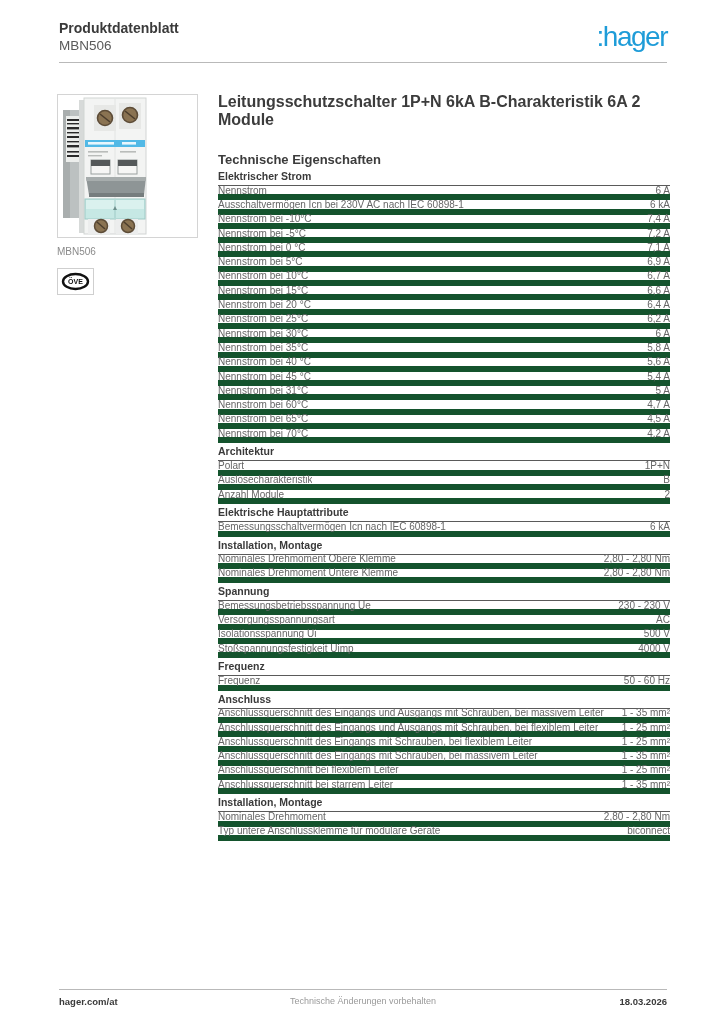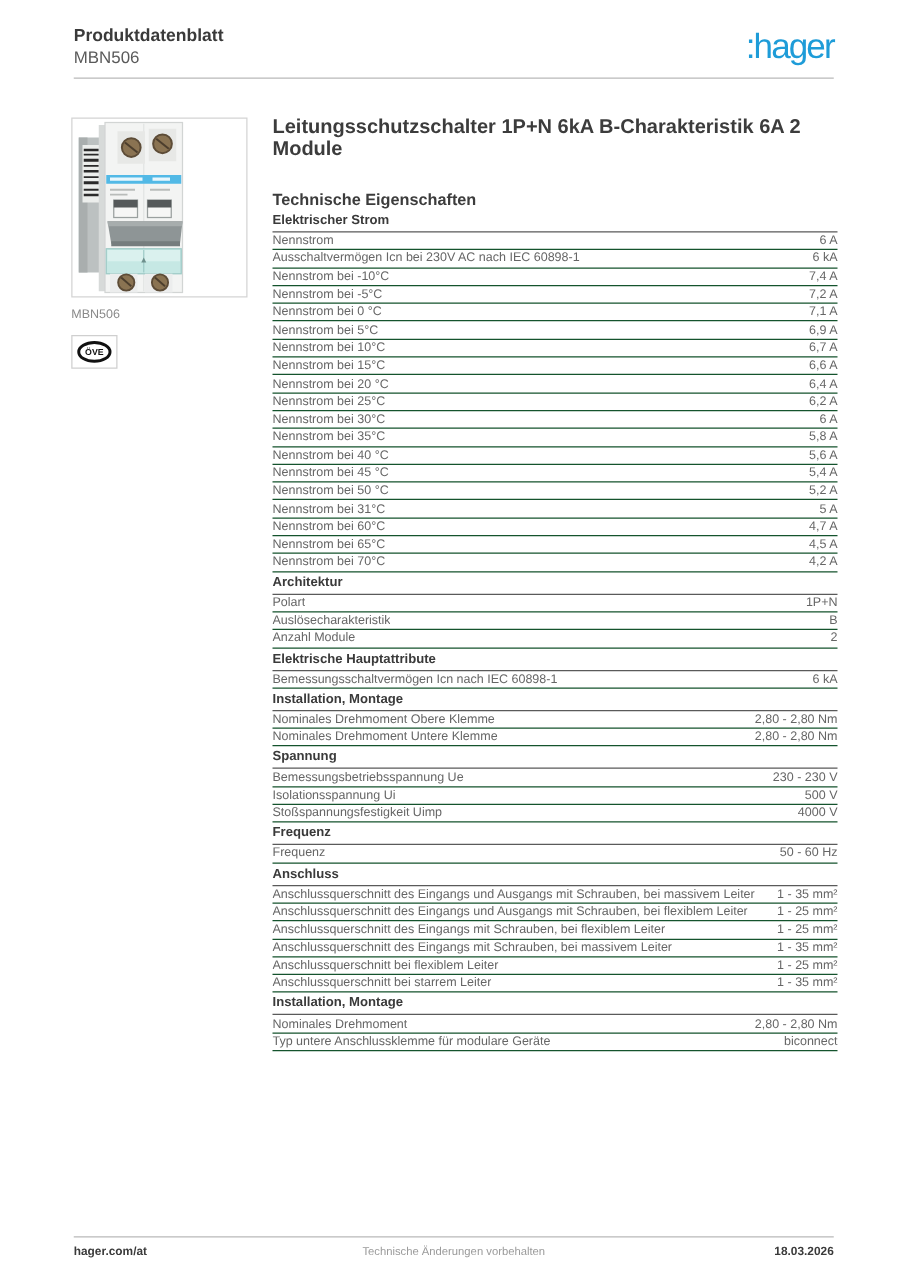--- a/index.html
+++ b/index.html
@@ -26,21 +26,21 @@
 
   
   .content { position:absolute; left:218px; top:93px; width:452px; }
   .product-title { font-size:16px; font-weight:bold; color:#3c3c3c; }
   .tech-heading { margin-top:23px; font-size:13px; font-weight:bold; color:#3c3c3c; }
   .sections { margin-top:1px; }
   .section { }
   .section-title { font-size:10.5px; font-weight:bold; color:#3a3a3a;
                    padding:2px 0 3px 0; border-bottom:1px solid #5a5a5a; }
   .trow { display:flex; justify-content:space-between; align-items:center;
-          height:14.3px; border-bottom:1px solid #14532d;
+          height:14.3px; border-bottom:6px solid #14532d;
           font-size:10px; color:#666; }
   .trow .lbl { white-space:nowrap; overflow:hidden; }
   .trow .val { white-space:nowrap; padding-left:10px; }
 
   
   .footer-rule { position:absolute; left:59px; right:57px; top:989px; border-top:1px solid #b9b9b9; }
   .footer { position:absolute; left:59px; right:57px; top:996px;
             display:flex; justify-content:space-between; align-items:baseline; }
   .footer .site { font-size:9.5px; font-weight:bold; color:#3a3a3a; }
   .footer .notice { font-size:9px; color:#9a9a9a; position:absolute; left:0; right:0;
@@ -206,24 +206,20 @@
   <div class="trow">
     <span class="lbl">Nennstrom bei 40 °C</span>
     <span class="val">5,6 A</span>
   </div>
 
   <div class="trow">
     <span class="lbl">Nennstrom bei 45 °C</span>
     <span class="val">5,4 A</span>
   </div>
 
-  <div class="trow">
-    <span class="lbl">Nennstrom bei 50 °C</span>
-    <span class="val">5,2 A</span>
-  </div>
 
   <div class="trow">
     <span class="lbl">Nennstrom bei 31°C</span>
     <span class="val">5 A</span>
   </div>
 
   <div class="trow">
     <span class="lbl">Nennstrom bei 60°C</span>
     <span class="val">4,7 A</span>
   </div>
@@ -290,20 +286,24 @@
   </div>
 
   <div class="section">
     <div class="section-title">Spannung</div>
     <div>
   <div class="trow">
     <span class="lbl">Bemessungsbetriebsspannung Ue</span>
     <span class="val">230 - 230 V</span>
   </div>
 
+  <div class="trow">
+    <span class="lbl">Versorgungsspannungsart</span>
+    <span class="val">AC</span>
+  </div>
 
   <div class="trow">
     <span class="lbl">Isolationsspannung Ui</span>
     <span class="val">500 V</span>
   </div>
 
   <div class="trow">
     <span class="lbl">Stoßspannungsfestigkeit Uimp</span>
     <span class="val">4000 V</span>
   </div>

